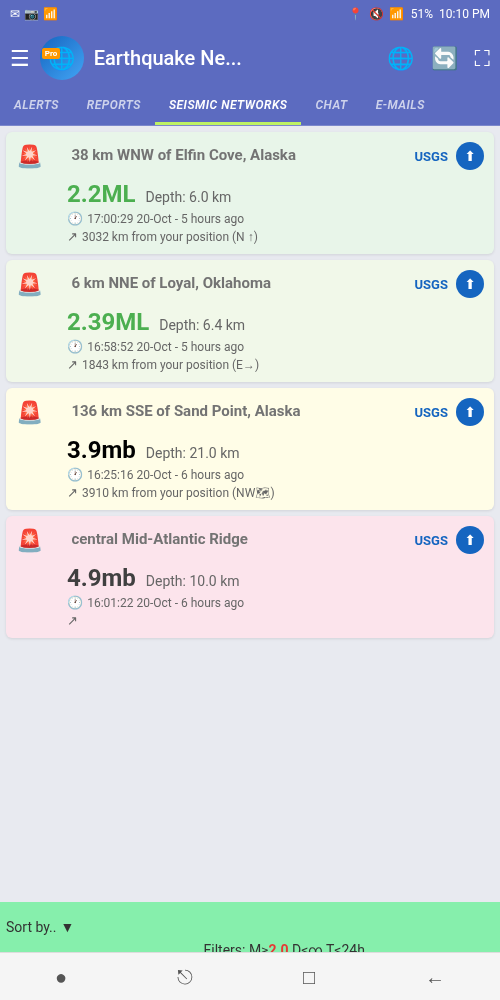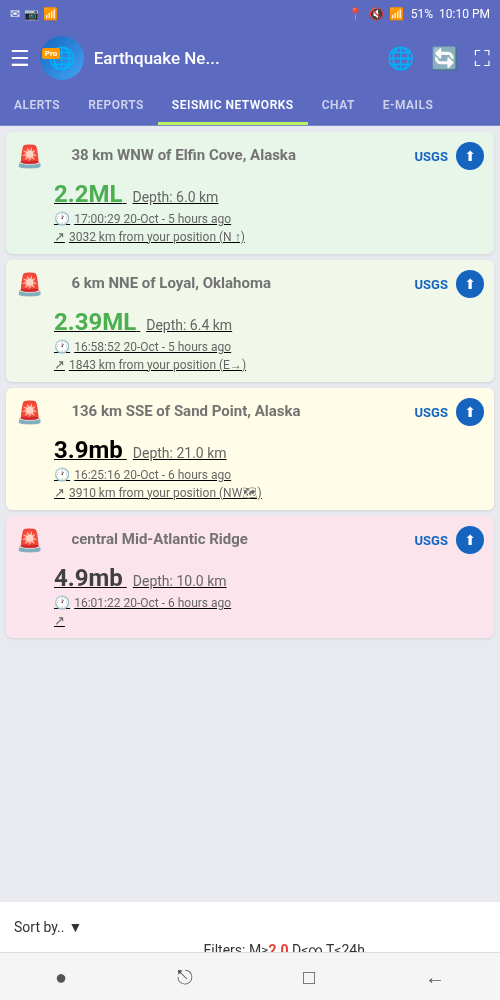--- a/index.html
+++ b/index.html
@@ -46,41 +46,42 @@
       overflow: hidden;
     }
     .header-logo-pro {
       position: absolute; top: 12px; left: 2px;
       background: #ff9800;
       color: white; font-size: 8px; font-weight: bold;
       padding: 1px 3px; border-radius: 2px;
     }
     .header-title {
       color: white;
-      font-size: 17px;
+      font-size: 20px;
       font-weight: 500;
       flex: 1;
     }
     .header-actions { display: flex; gap: 16px; align-items: center; }
     .header-action-icon { color: white; font-size: 22px; cursor: pointer; }
 
     
     .tabs {
       background: #5c6bc0;
       display: flex;
       border-bottom: 1px solid rgba(255,255,255,0.2);
     }
     .tab {
       padding: 10px 14px;
       color: rgba(255,255,255,0.7);
       font-size: 12px;
       font-weight: 600;
       cursor: pointer;
       letter-spacing: 0.5px;
       white-space: nowrap;
+      font-style: italic;
     }
     .tab.active {
       color: white;
       border-bottom: 3px solid #bef264;
     }
 
     
     .content {
       overflow-y: auto;
       height: calc(1000px - 28px - 60px - 42px - 50px - 48px);
@@ -126,22 +127,21 @@
       width: 28px; height: 28px;
       background: #1565c0;
       border-radius: 50%;
       display: flex; align-items: center; justify-content: center;
       color: white; font-size: 14px;
       cursor: pointer;
       flex-shrink: 0;
     }
 
     .eq-details {
-      padding: 4px 10px 10px 48px;
-      text-decoration: underline;
+      padding: 4px 10px 10px 61px;
     }
     .eq-magnitude {
       font-size: 24px;
       font-weight: bold;
       color: #4caf50;
     }
     .eq-magnitude.yellow-mag { color: #000000; }
     .eq-magnitude.orange-mag { color: #404040; text-align: right; }
     .eq-depth {
       font-size: 14px;
@@ -154,25 +154,25 @@
       align-items: center;
       gap: 4px;
       font-size: 12px;
       color: #666;
       margin-top: 3px;
     }
     .eq-meta-icon { font-size: 13px; }
 
     
     .bottom-bar {
-      background: #ffffff;
+      background: #86efac;
       height: 50px;
       display: flex;
       align-items: center;
-      padding: 0 14px;
+      padding: 0 6px;
       position: absolute;
       bottom: 48px;
       left: 0; right: 0;
     }
     .sort-by {
       display: flex; align-items: center; gap: 4px;
       font-size: 14px; color: #333;
     }
     .sort-dropdown { font-size: 14px; color: #333; }
     .filters {

